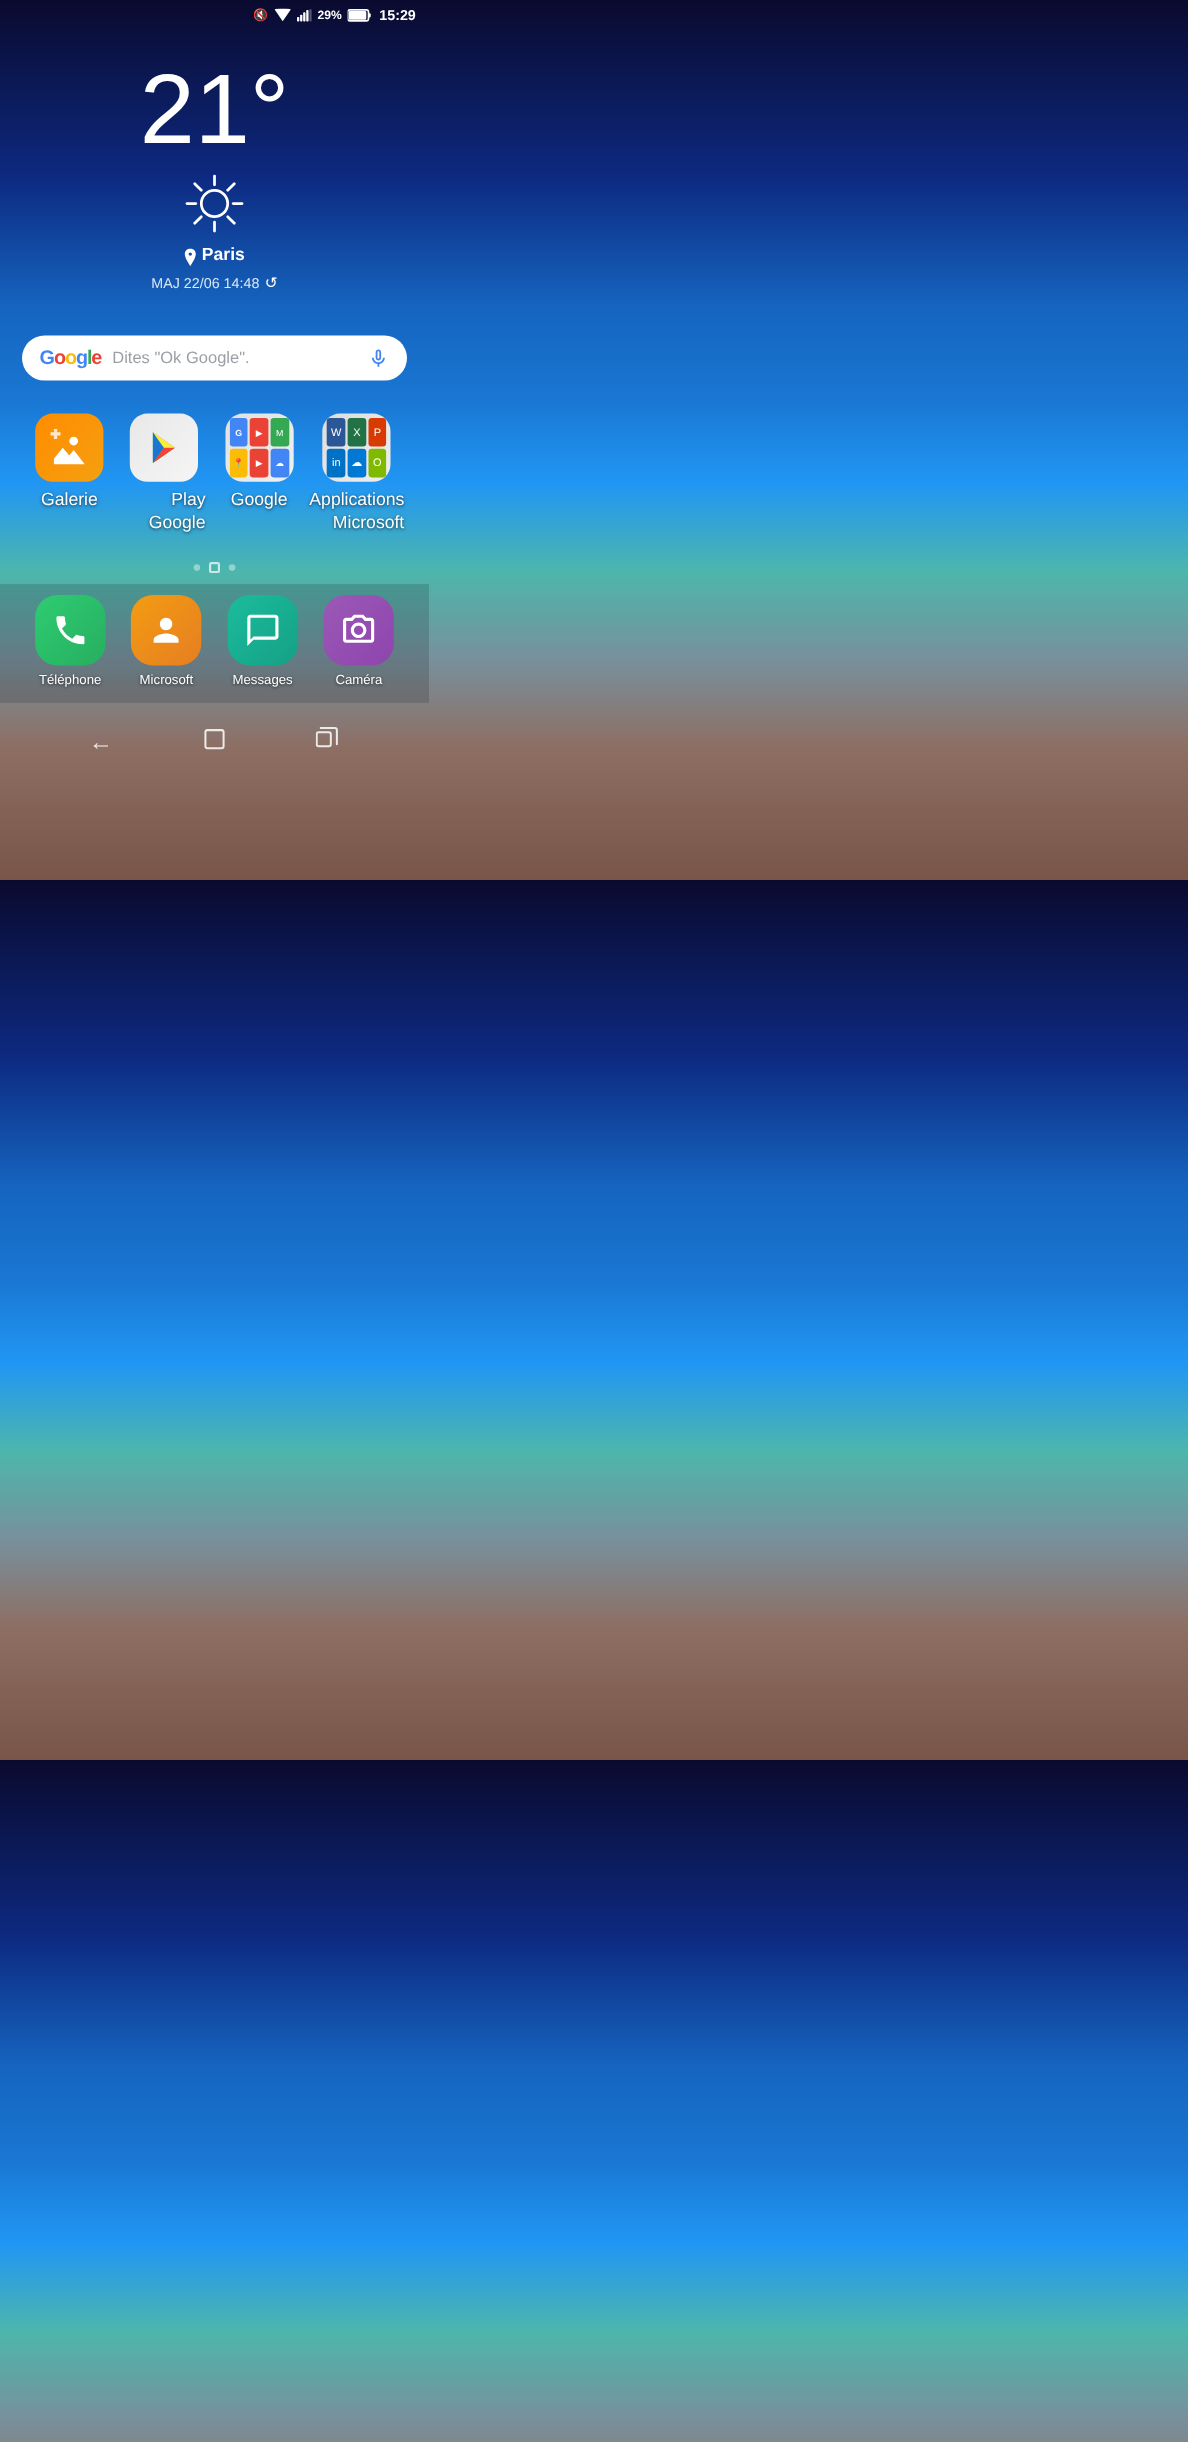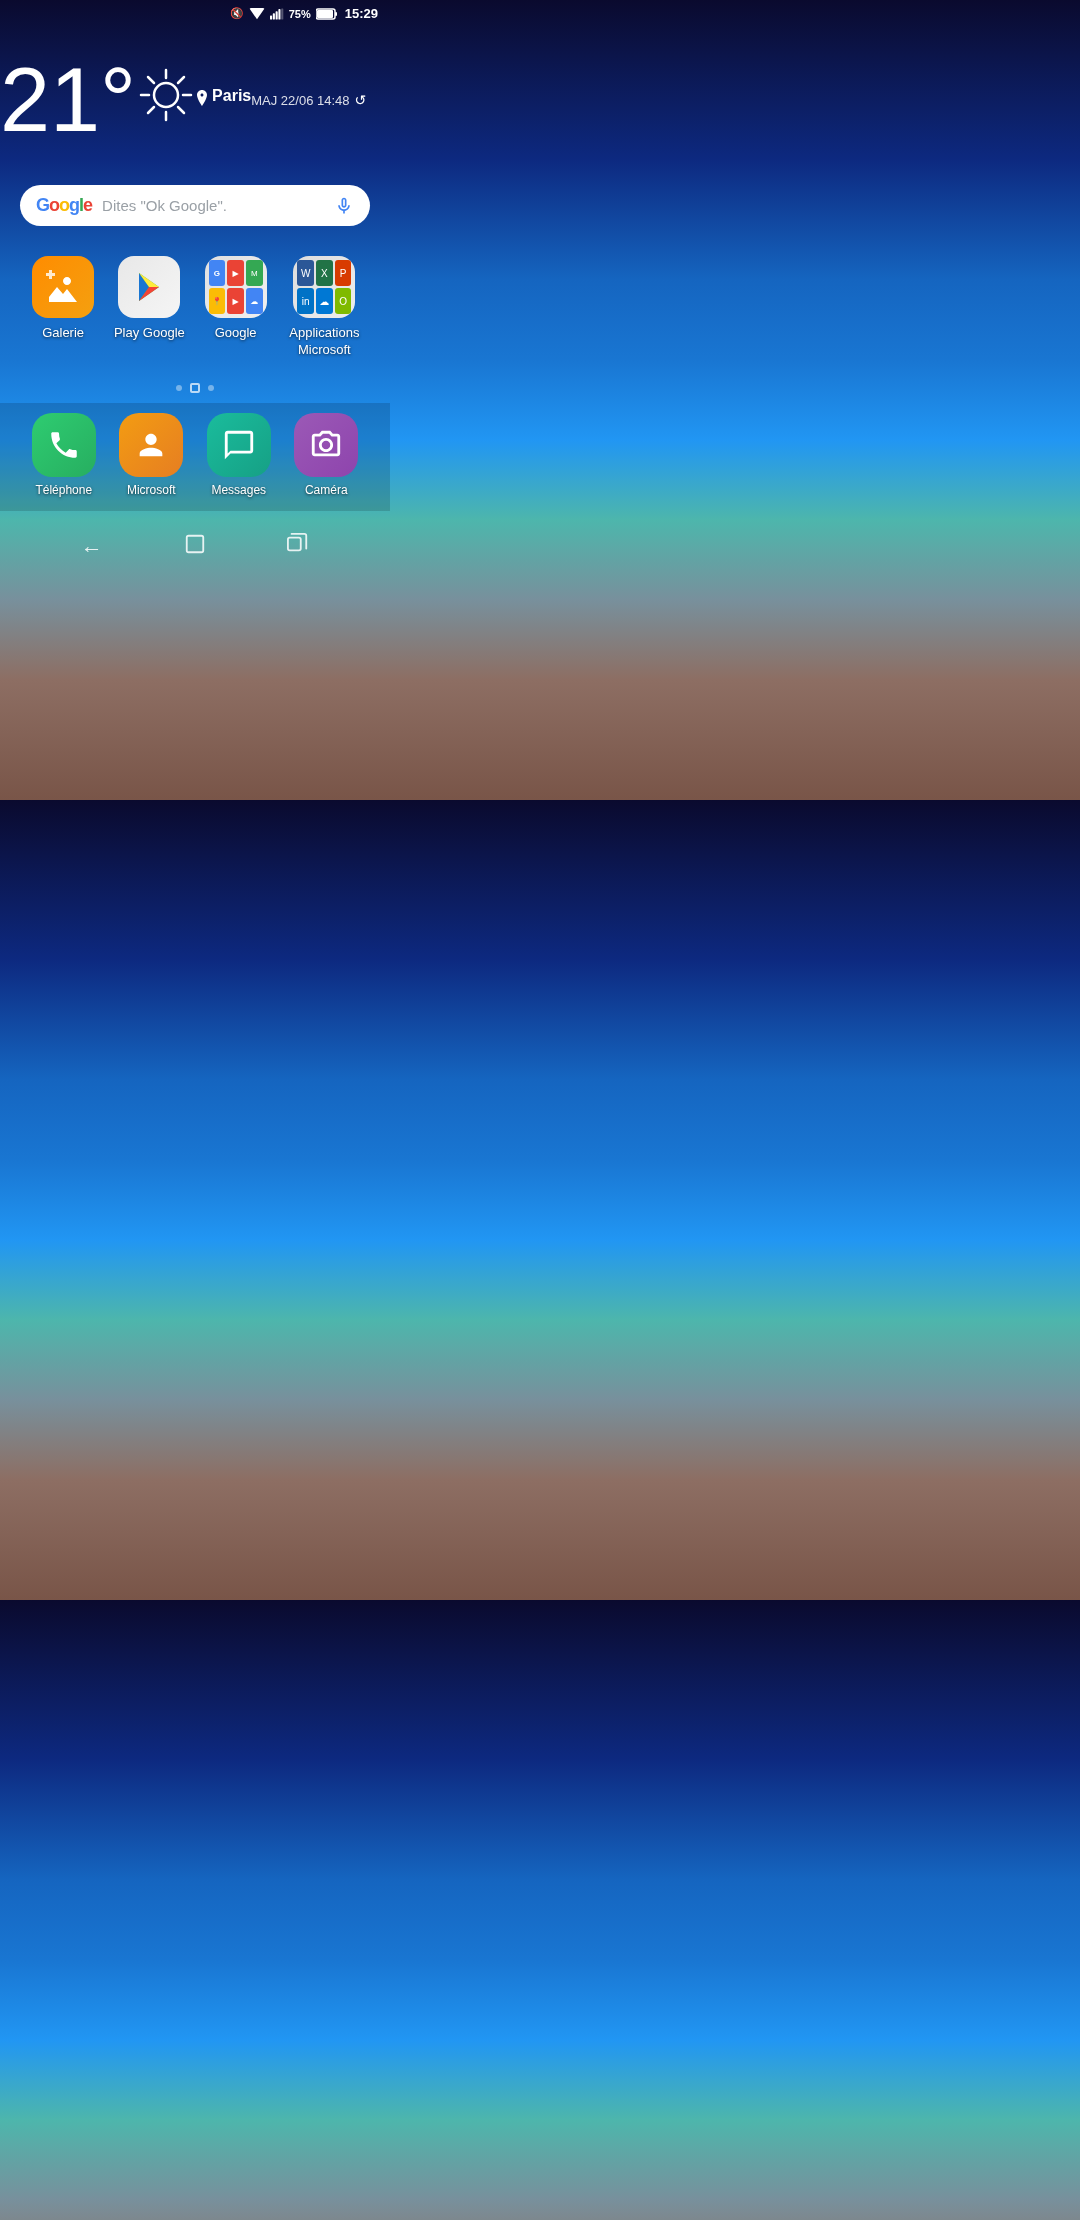--- a/index.html
+++ b/index.html
@@ -21,20 +21,22 @@
       align-items: center;
       padding: 6px 12px 4px;
       gap: 5px;
       font-size: 11px;
       font-weight: 600;
     }
 
     
     .weather-section {
       display: flex;
+      flex-direction: column;
+      align-items: center;
       padding-top: 30px;
     }
 
     .temperature {
       font-size: 90px;
       font-weight: 200;
       line-height: 1;
     }
 
     .sun-icon {
@@ -101,22 +103,22 @@
       height: 62px;
       border-radius: 16px;
       display: flex;
       align-items: center;
       justify-content: center;
       margin-bottom: 7px;
       font-size: 28px;
     }
 
     .app-label {
-      font-size: 13px;
-      text-align: center;
+      font-size: 16px;
+      text-align: right;
       color: white;
       text-shadow: 0 1px 3px rgba(0,0,0,0.7);
       line-height: 1.3;
     }
 
     
     .nav-dots {
       display: flex;
       justify-content: center;
       align-items: center;
@@ -241,21 +243,21 @@
   <svg width="16" height="12" viewBox="0 0 24 18" fill="white">
     <path d="M1 1l11 16L23 1C19 -2 5 -2 1 1z" fill="white"></path>
   </svg>
   <svg width="14" height="12" viewBox="0 0 20 16" fill="white">
     <rect x="0" y="10" width="3" height="6" rx="1" fill="white"></rect>
     <rect x="4" y="7" width="3" height="9" rx="1" fill="white"></rect>
     <rect x="8" y="4" width="3" height="12" rx="1" fill="white"></rect>
     <rect x="12" y="1" width="3" height="15" rx="1" fill="white"></rect>
     <rect x="16" y="0" width="3" height="16" rx="1" fill="rgba(255,255,255,0.3)"></rect>
   </svg>
-  <span>75%</span>
+  <span>29%</span>
   <svg width="22" height="12" viewBox="0 0 22 12" fill="none">
     <rect x="0" y="1" width="19" height="10" rx="2" stroke="white" stroke-width="1.5" fill="none"></rect>
     <rect x="19" y="4" width="2" height="4" rx="1" fill="white"></rect>
     <rect x="1" y="2" width="16" height="8" rx="1" fill="white"></rect>
   </svg>
   <span style="font-size:13px;font-weight:700;margin-left:2px;">15:29</span>
 </div>
 
 <div class="weather-section">
   <div class="temperature">21°</div>

